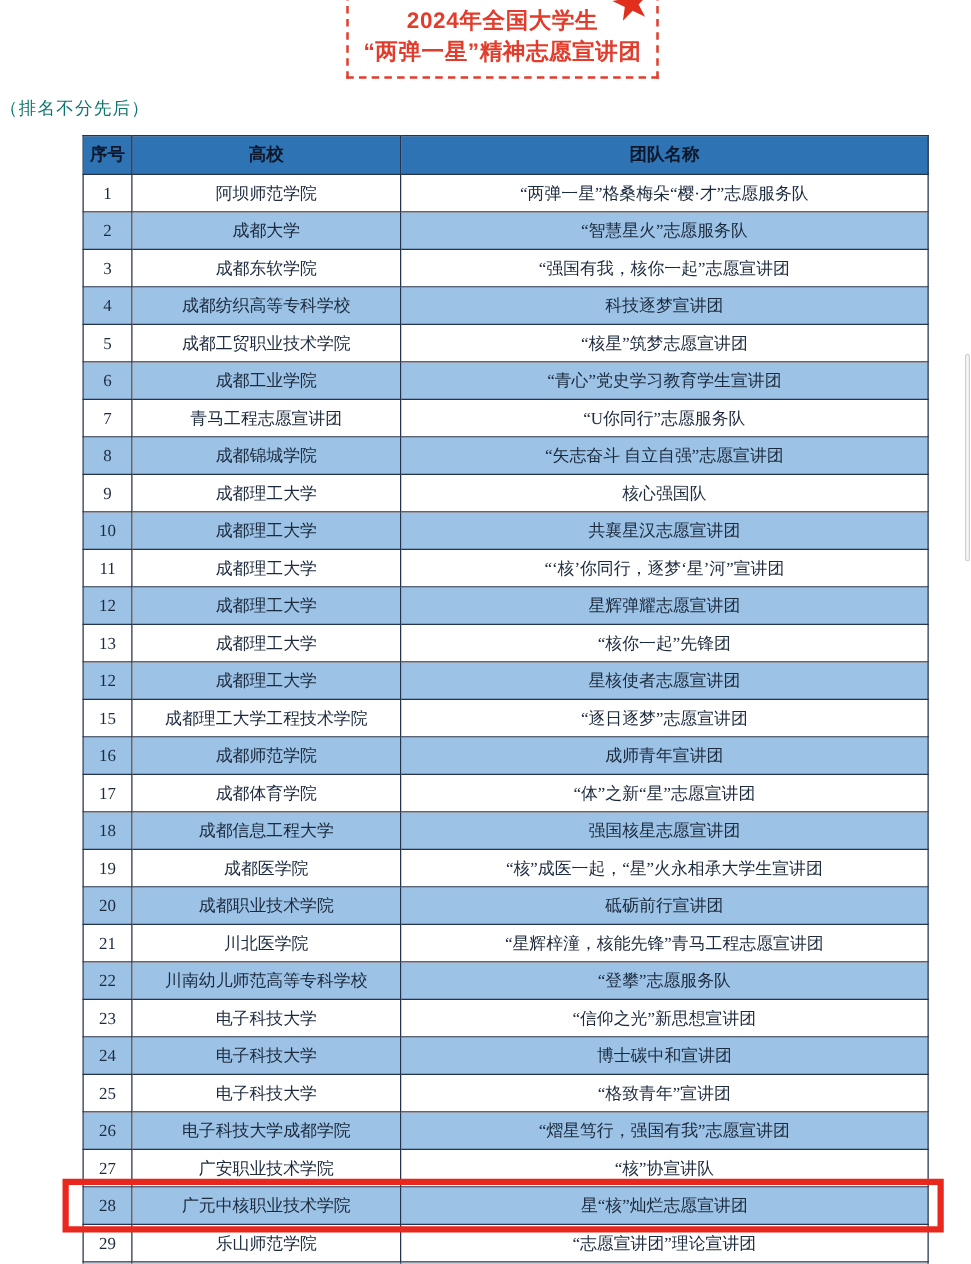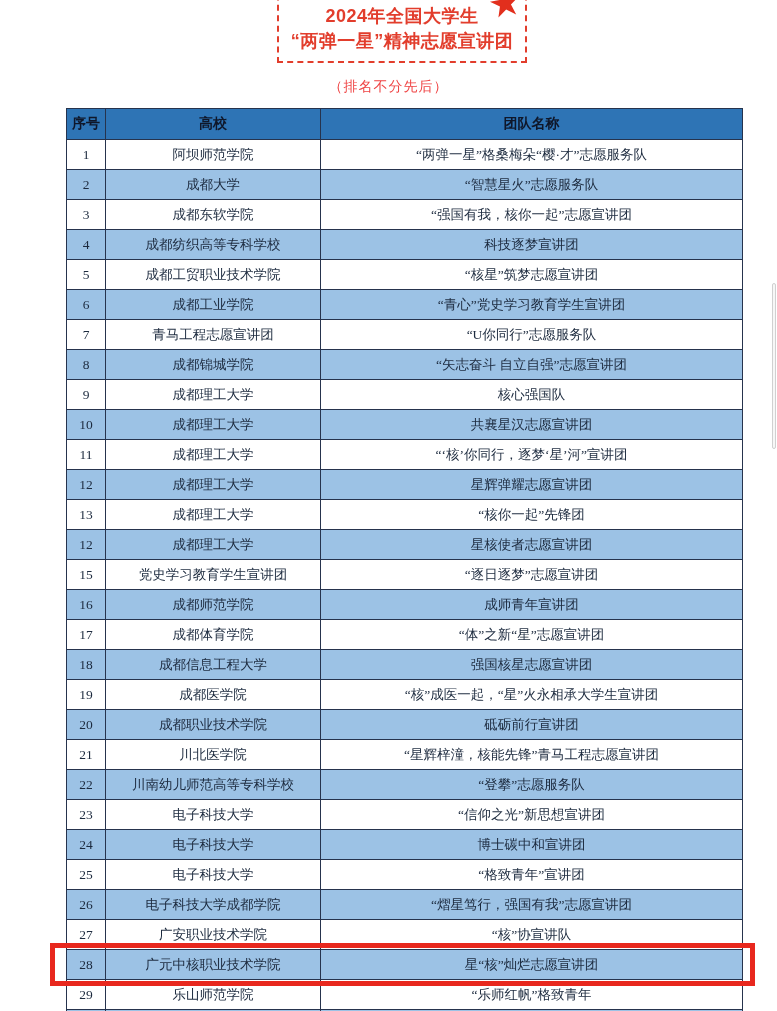--- a/index.html
+++ b/index.html
@@ -50,22 +50,21 @@
     color: #e22f1d;
     transform: rotate(-10deg);
     z-index: 3;
   }
 
   .subtitle {
     position: absolute;
     top: 78px;
     left: 0;
     width: 100%;
-    text-align: center;
-    color: #ef4444;
+    color: #0f766e;
     font-size: 14px;
     letter-spacing: 1px;
   }
 
   
   table.roster {
     position: absolute;
     left: 66px;
     top: 108px;
     width: 676px;
@@ -217,21 +216,21 @@
     <td>成都理工大学</td>
     <td>“核你一起”先锋团</td>
   </tr>
       <tr>
     <td>12</td>
     <td>成都理工大学</td>
     <td>星核使者志愿宣讲团</td>
   </tr>
       <tr>
     <td>15</td>
-    <td>党史学习教育学生宣讲团</td>
+    <td>成都理工大学工程技术学院</td>
     <td>“逐日逐梦”志愿宣讲团</td>
   </tr>
       <tr>
     <td>16</td>
     <td>成都师范学院</td>
     <td>成师青年宣讲团</td>
   </tr>
       <tr>
     <td>17</td>
     <td>成都体育学院</td>
@@ -288,21 +287,21 @@
     <td>“核”协宣讲队</td>
   </tr>
       <tr>
     <td>28</td>
     <td>广元中核职业技术学院</td>
     <td>星“核”灿烂志愿宣讲团</td>
   </tr>
       <tr>
     <td>29</td>
     <td>乐山师范学院</td>
-    <td>“乐师红帆”格致青年</td>
+    <td>“志愿宣讲团”理论宣讲团</td>
   </tr>
       <tr>
     <td>30</td>
     <td>泸州医疗器械职业学院</td>
     <td>“南丁—罗布”志愿宣讲团</td>
   </tr>
     </tbody>
 </table>
 
 <div class="highlight-box"></div>

